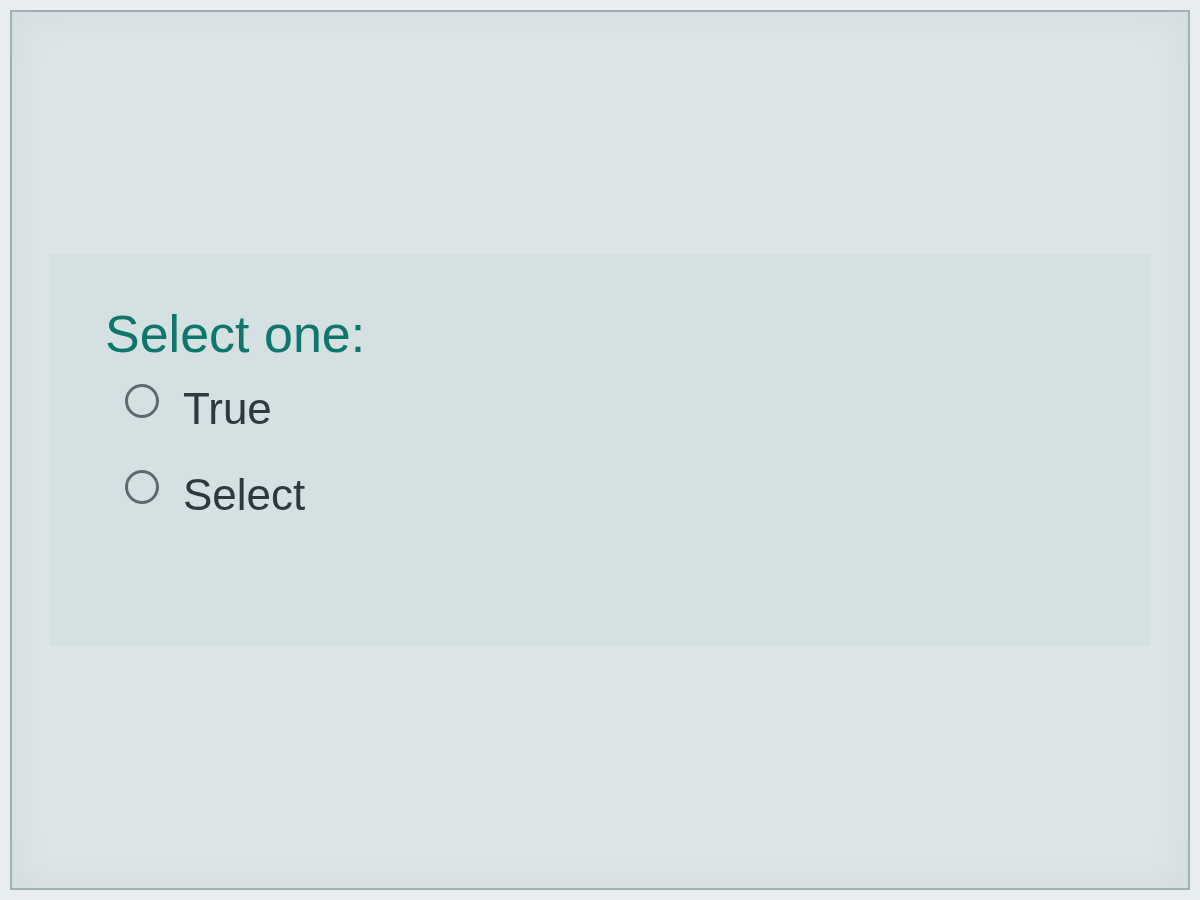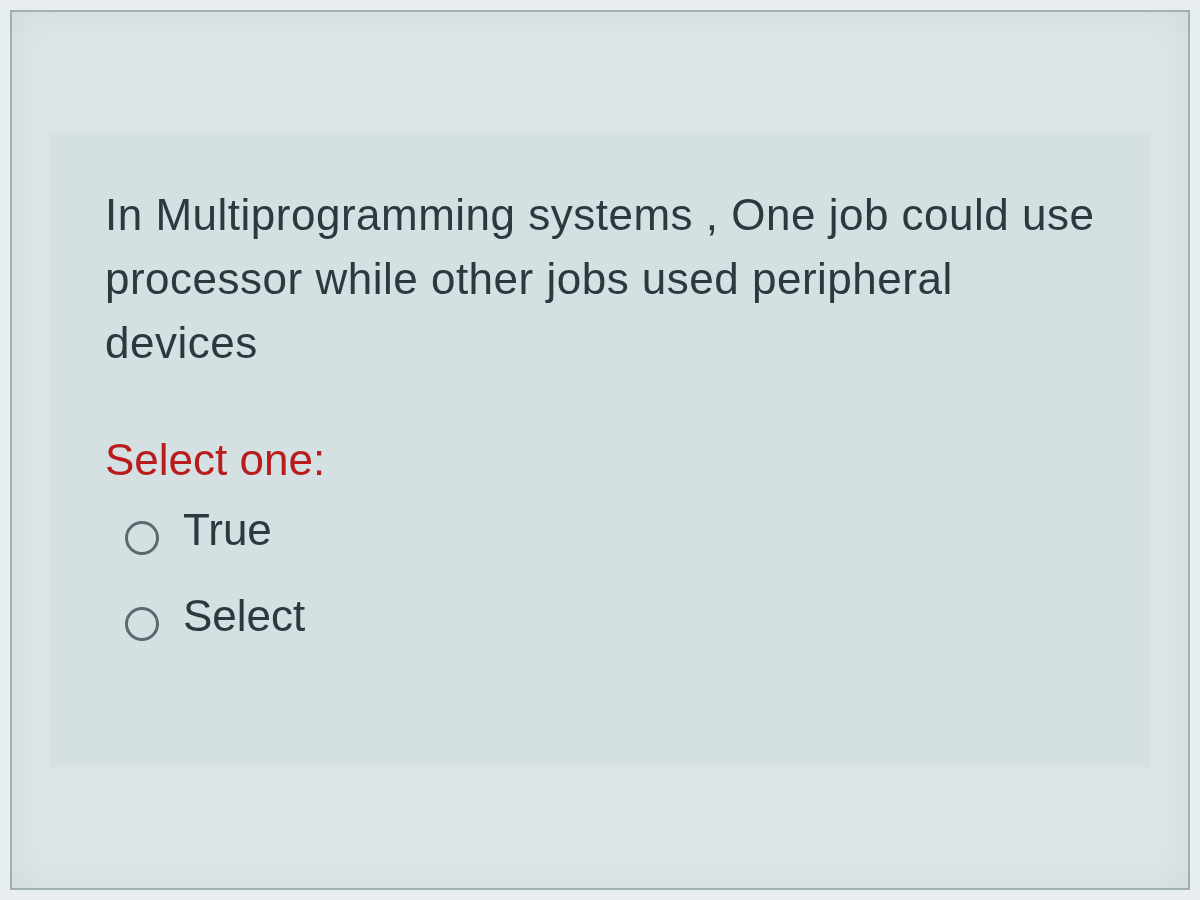--- a/index.html
+++ b/index.html
@@ -35,28 +35,28 @@
     }
     .question-text {
       font-size: 44px;
       line-height: 1.45;
       font-weight: 400;
       color: #2a3a3e;
       margin-bottom: 60px;
       letter-spacing: 0.5px;
     }
     .select-prompt {
-      font-size: 44px;
-      color: #b91c1c;
+      font-size: 52px;
+      color: #0f766e;
       margin-bottom: 20px;
       font-weight: 400;
     }
     .option-row {
       display: flex;
-      align-items: flex-end;
+      align-items: flex-start;
       margin-bottom: 36px;
       padding-left: 20px;
     }
     .radio-circle {
       width: 34px;
       height: 34px;
       border: 3px solid #5a6a6e;
       border-radius: 50%;
       background: transparent;
       margin-right: 24px;
@@ -68,21 +68,20 @@
       color: #2a3a3e;
       font-weight: 400;
       cursor: pointer;
     }
   </style>
 </head>
 <body>
 
 <div class="outer-frame">
   <div class="question-card">
-    <div class="question-text">In Multiprogramming systems , One job could use processor while other jobs used peripheral devices</div>
     <div class="select-prompt">Select one:</div>
 
     <div class="option-row">
       <span class="radio-circle"></span>
       <span class="option-label">True</span>
     </div>
 
     <div class="option-row">
       <span class="radio-circle"></span>
       <span class="option-label">Select</span>

